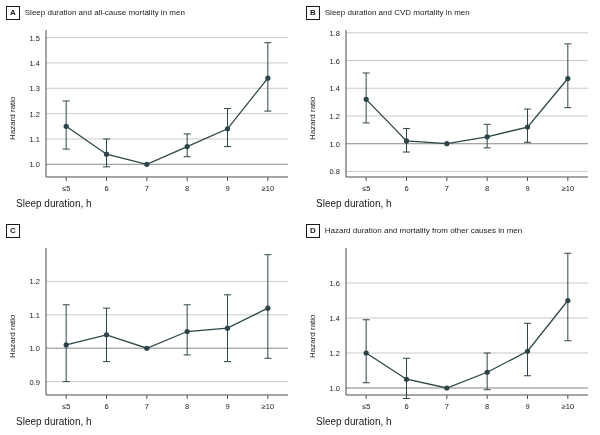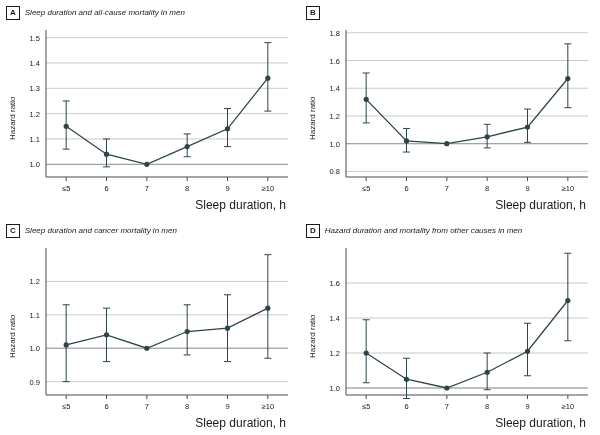--- a/index.html
+++ b/index.html
@@ -44,43 +44,42 @@
     font-size: 8px;
     font-weight: bold;
     line-height: 1;
     padding: 2px 3px 2px 3px;
     color: #1a1a1a;
   }
   .panel-title {
     font-size: 8px;
     color: #1a1a1a;
     line-height: 1;
-    font-style: italic;
   }
 
   .plot-wrap {
     position: absolute;
     left: 0;
     top: 22px;
     width: 300px;
     height: 195px;
   }
   .ylabel {
     position: absolute;
     font-size: 8px;
     white-space: nowrap;
     transform: rotate(-90deg);
     transform-origin: left top;
     color: #1a1a1a;
   }
   .xlabel {
     position: absolute;
-    font-size: 12px;
+    font-size: 10px;
     width: 100%;
-    text-align: right;
+    text-align: left;
     color: #1a1a1a;
   }
   svg { display: block; }
 </style>
 </head>
 <body>
 
 <div class="figure">
 
   <div class="panel panel-a">
@@ -141,20 +140,21 @@
           <circle cx="187.16666666666669" cy="124.5862068965517" r="2.6" fill="#2d4548"></circle>
           <circle cx="227.5" cy="106.84482758620692" r="2.6" fill="#2d4548"></circle>
           <circle cx="267.8333333333333" cy="56.15517241379308" r="2.6" fill="#2d4548"></circle>
         </svg>
     </div>
   </div>
 
   <div class="panel panel-b">
     <div class="panel-header">
       <span class="panel-letter">B</span>
+      <span class="panel-title">Sleep duration and CVD mortality in men</span>
     </div>
     <div class="plot-wrap">
       <span class="ylabel" style="left:8px; top:118px;">Hazard ratio</span>
       <span class="xlabel" style="left:16px; top:176px; width:270px;">Sleep duration, h</span>
       <svg id="svg-b" width="300" height="195">
           <line x1="46" x2="288" y1="149.45283018867926" y2="149.45283018867926" stroke="#b3b3b3" stroke-width="0.7"></line>
           <text x="40" y="152.45283018867926" text-anchor="end" font-size="7.5" fill="#1a1a1a" font-family="Liberation Sans, sans-serif">0.8</text>
           <line x1="46" x2="288" y1="121.71698113207547" y2="121.71698113207547" stroke="#b3b3b3" stroke-width="0.7"></line>
           <text x="40" y="124.71698113207547" text-anchor="end" font-size="7.5" fill="#1a1a1a" font-family="Liberation Sans, sans-serif">1.0</text>
           <line x1="46" x2="288" y1="93.9811320754717" y2="93.9811320754717" stroke="#b3b3b3" stroke-width="0.7"></line>
@@ -202,21 +202,20 @@
           <circle cx="187.16666666666669" cy="114.78301886792453" r="2.6" fill="#2d4548"></circle>
           <circle cx="227.5" cy="105.07547169811319" r="2.6" fill="#2d4548"></circle>
           <circle cx="267.8333333333333" cy="56.53773584905661" r="2.6" fill="#2d4548"></circle>
         </svg>
     </div>
   </div>
 
   <div class="panel panel-c">
     <div class="panel-header">
       <span class="panel-letter">C</span>
-      <span class="panel-title">Sleep duration and cancer mortality in men</span>
     </div>
     <div class="plot-wrap">
       <span class="ylabel" style="left:8px; top:118px;">Hazard ratio</span>
       <span class="xlabel" style="left:16px; top:176px; width:270px;">Sleep duration, h</span>
       <svg id="svg-c" width="300" height="195">
           <line x1="46" x2="288" y1="141.63636363636363" y2="141.63636363636363" stroke="#b3b3b3" stroke-width="0.7"></line>
           <text x="40" y="144.63636363636363" text-anchor="end" font-size="7.5" fill="#1a1a1a" font-family="Liberation Sans, sans-serif">0.9</text>
           <line x1="46" x2="288" y1="108.22727272727273" y2="108.22727272727273" stroke="#b3b3b3" stroke-width="0.7"></line>
           <text x="40" y="111.22727272727273" text-anchor="end" font-size="7.5" fill="#1a1a1a" font-family="Liberation Sans, sans-serif">1.0</text>
           <line x1="46" x2="288" y1="74.81818181818178" y2="74.81818181818178" stroke="#b3b3b3" stroke-width="0.7"></line>

